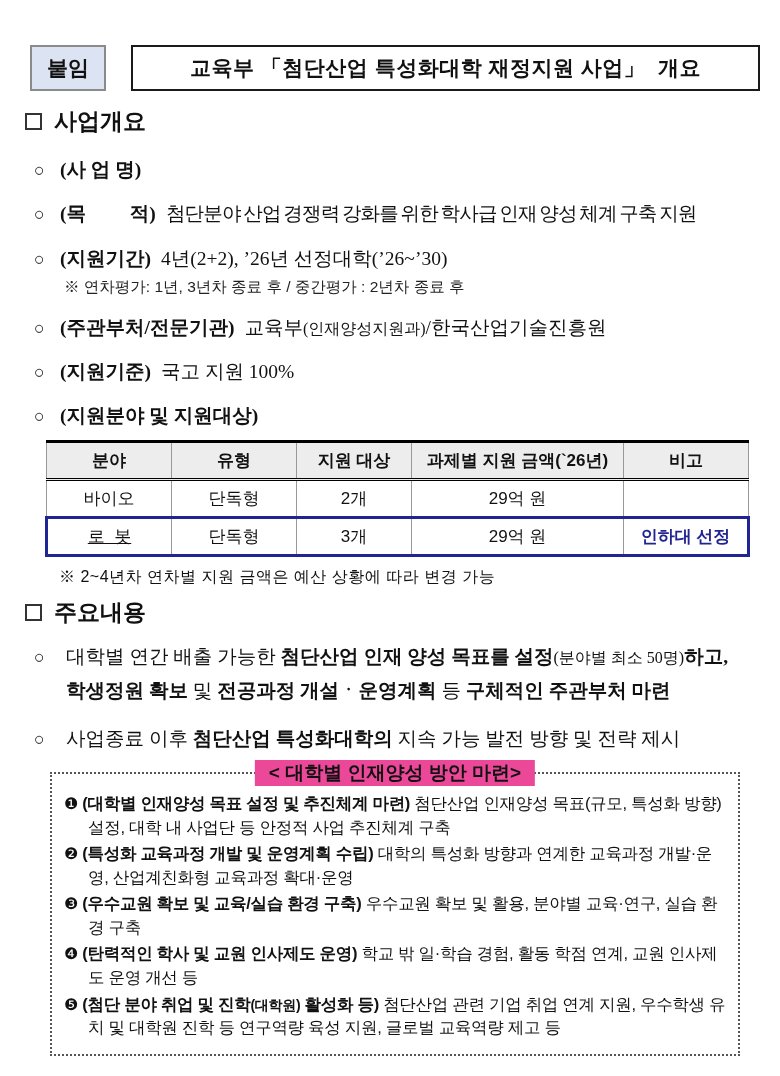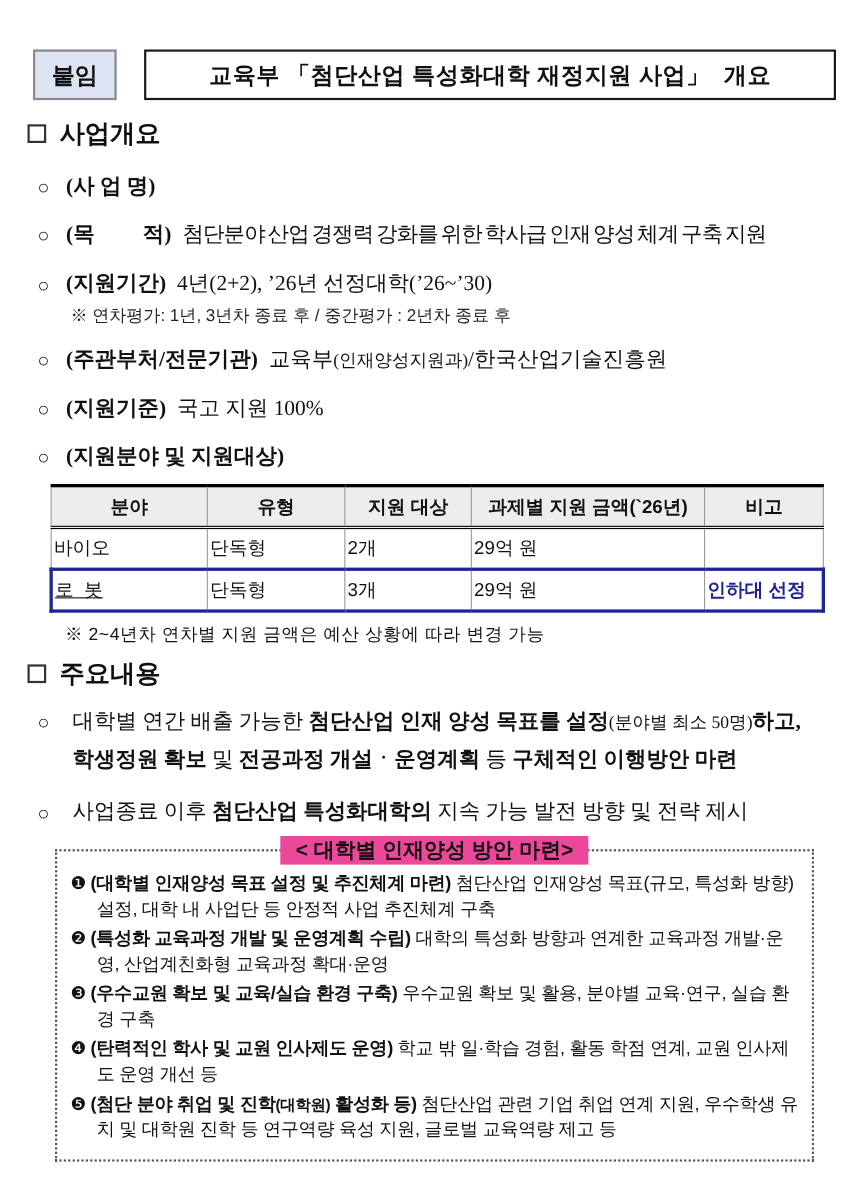--- a/index.html
+++ b/index.html
@@ -62,21 +62,21 @@
   
   .table-wrap { position:absolute; top:440px; left:45px; width:705px; }
   table { border-collapse:collapse; width:100%; font-family:"Liberation Sans", sans-serif; }
   thead th {
     background:#ededed; font-weight:bold; font-size:17px;
     border-top:3px solid #000; border-bottom:3px double #000;
     border-left:1px solid #999; border-right:1px solid #999;
     padding:6px 2px;
   }
   tbody td {
-    font-size:17px; padding:6px 2px;
+    font-size:17px; text-align:center; padding:6px 2px;
     border:1px solid #999; border-bottom:2px solid #555;
     white-space:pre;
   }
   tr.hl td { border-top:3px solid var(--navy); border-bottom:3px solid var(--navy); }
   tr.hl td:first-child { border-left:3px solid var(--navy);text-decoration:underline; }
   tr.hl td:last-child { border-right:3px solid var(--navy); }
   td.navy-text { color:var(--navy); font-weight:bold; }
   .table-note {
     font-family:"Liberation Sans", sans-serif;
     font-size:16px; margin:10px 0 0 14px; letter-spacing:0.5px;
@@ -160,21 +160,21 @@
   <div class="item-line">
     <span class="marker">○</span>
     <span class="label">(지원분야 및 지원대상)</span>
   </div>
 </div>
 
 <div class="table-wrap">
   <table>
     <thead>
       <tr>
-        <th style="width:142px">분야</th>
+        <th style="width:125px">분야</th>
         <th style="width:125px">유형</th>
         <th style="width:115px">지원 대상</th>
         <th style="width:212px">과제별 지원 금액(`26년)</th>
         <th>비고</th>
       </tr>
     </thead>
     <tbody>
       <tr>
         <td>바이오</td>
         <td>단독형</td>
@@ -195,21 +195,21 @@
 </div>
 
 <div class="sec-heading" id="sec2-heading">
   <span class="sq"></span>
   <span>주요내용</span>
 </div>
 
 <div class="bullets">
   <div class="bullet">
     <span class="marker">○</span>
-    <span class="text"><span>대학별 연간 배출 가능한 </span><b>첨단산업 인재 양성 목표를 설정</b><span class="small-inline">(분야별 최소 50명)</span><b>하고,</b><br><b>학생정원 확보</b><span> 및 </span><b>전공과정 개설ㆍ운영계획</b><span> 등 </span><b>구체적인 이행방안 마련</b></span>
+    <span class="text"><span>대학별 연간 배출 가능한 </span><b>첨단산업 인재 양성 목표를 설정</b><span class="small-inline">(분야별 최소 50명)</span><b>하고,</b><br><b>학생정원 확보</b><span> 및 </span><b>전공과정 개설ㆍ운영계획</b><span> 등 </span><b>구체적인 주관부처 마련</b></span>
   </div>
   <div class="bullet">
     <span class="marker">○</span>
     <span class="text"><span>사업종료 이후 </span><b>첨단산업 특성화대학의</b><span> 지속 가능 발전 방향 및 전략 제시</span></span>
   </div>
 </div>
 
 <div class="plan-box">
   <div class="plan-title">&lt; 대학별 인재양성 방안 마련&gt;</div>
 

